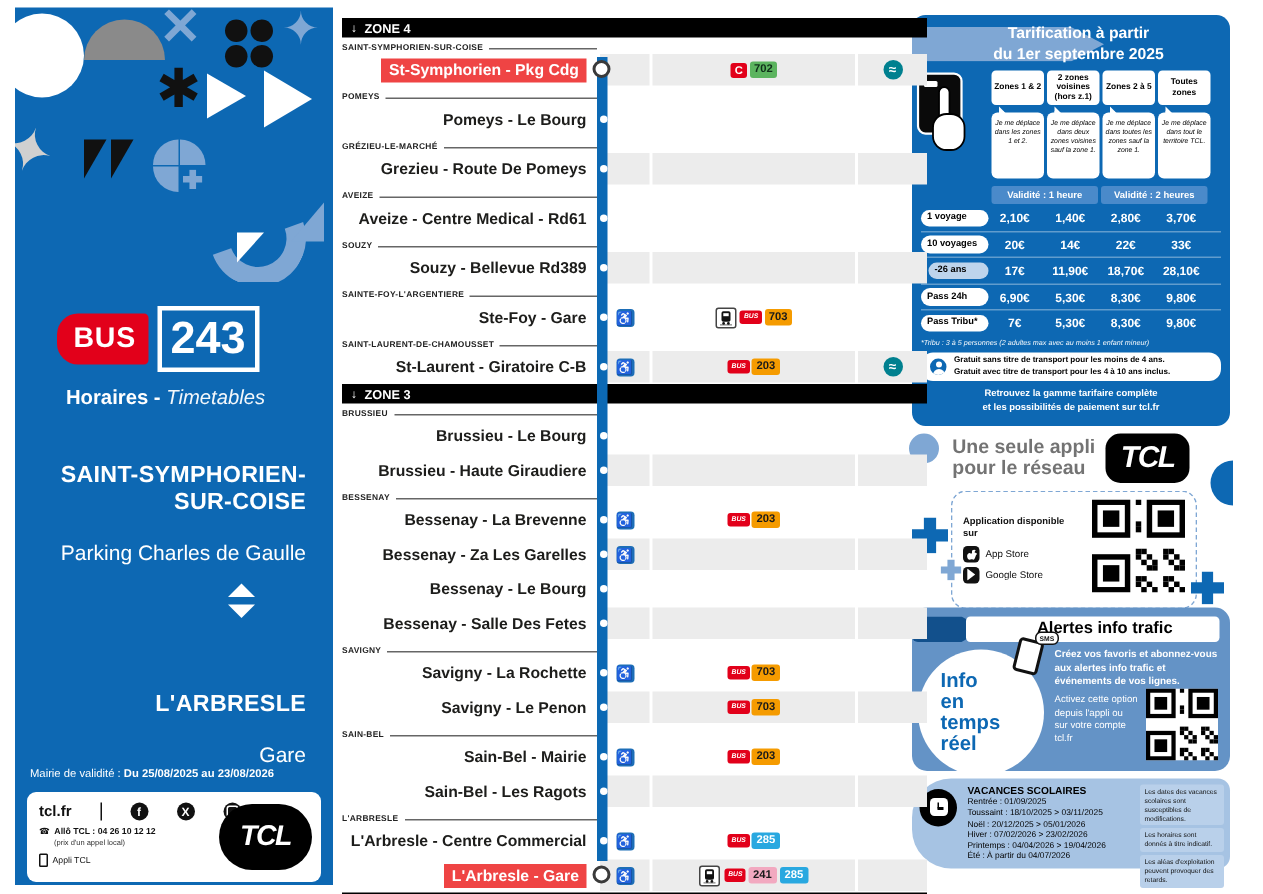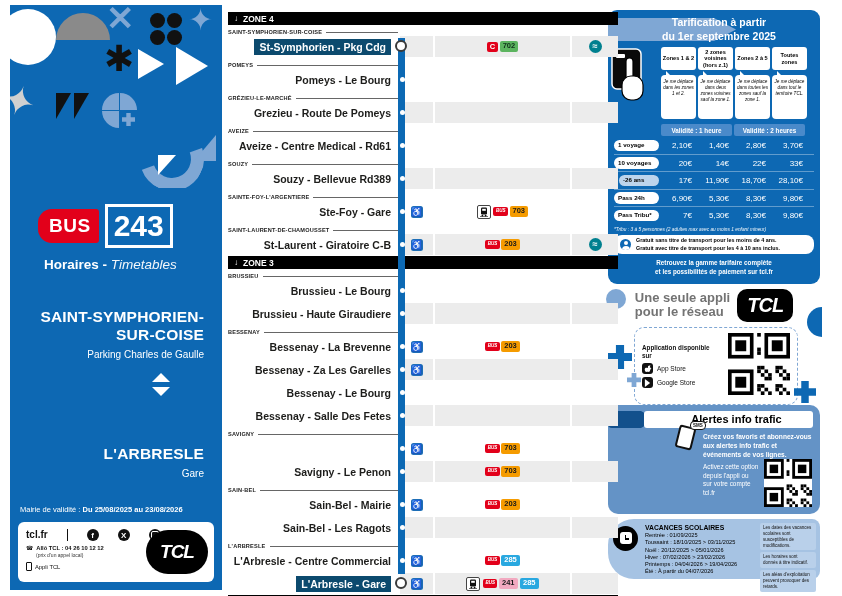--- a/index.html
+++ b/index.html
@@ -36,29 +36,29 @@
   .logo-row{display:flex;align-items:center;margin:16px 0 0 28px}
   .bus-chip{background:#e2001a;color:#fff;font-weight:900;font-size:19px;
     padding:6px 8px 6px 11px;border-radius:14px 3px 3px 14px;letter-spacing:.5px}
   .num-chip{border:3px solid #fff;color:#fff;font-weight:900;font-size:30px;
     padding:0 6px;margin-left:6px;line-height:1.25}
   .horaires{margin:9px 0 0 34px;color:#fff;font-size:13.5px}
   .horaires .h1{font-weight:900}
   .horaires .h2{font-style:italic;font-weight:400;opacity:.95}
   .route{margin-top:36px;padding:0 18px;text-align:right;color:#fff}
   .route .city{font-weight:900;font-size:15.5px;line-height:1.18;letter-spacing:.2px}
-  .route .stopn{font-size:10px;margin-top:5px}
+  .route .stopn{font-size:14px;margin-top:16px}
   .updown{display:flex;flex-direction:column;align-items:flex-end;gap:5px;margin:13px 52px 13px 0}
   .tri-up{width:0;height:0;border-left:9px solid transparent;border-right:9px solid transparent;border-bottom:9px solid #fff}
   .tri-down{width:0;height:0;border-left:9px solid transparent;border-right:9px solid transparent;border-top:9px solid #fff}
   .validity{margin:auto 0 5px 10px;color:#fff;font-size:7.5px}
   .validity b{font-weight:900}
   .contact{flex:none;background:#fff;border-radius:6px;margin:3px 8px 8px;height:60px;
     position:relative;padding:7px 8px;box-sizing:border-box}
-  .c-row1{display:flex;gap:19px}
+  .c-row1{display:flex;align-items:center;gap:19px}
   .site{font-weight:900;font-size:10px;color:#111}
   .vline{width:1px;height:12px;background:#111}
   .soc{width:12px;height:12px;border-radius:50%;background:#111;color:#fff;font-size:8px;
     font-weight:900;display:flex;align-items:center;justify-content:center}
   .soc.ig i{display:block;width:6px;height:6px;border:1px solid #fff;border-radius:2px}
   .c-line{font-size:5.8px;color:#111;margin-top:4px;display:flex;align-items:center;gap:3px}
   .c-note{font-size:5px;color:#333;margin:1px 0 0 10px}
   .app-ic{width:4px;height:7px;border:1px solid #111;border-radius:1px}
   .tcl-blob{position:absolute;right:6px;top:8px;width:62px;height:44px;background:#000;
     border-radius:24px;color:#fff;display:flex;align-items:center;justify-content:center;
@@ -70,21 +70,21 @@
   .zone-bar{flex:none;height:13px;background:#000;color:#fff;display:flex;align-items:center;
     gap:5px;padding-left:6px;font-weight:900;font-size:8.5px;z-index:1}
   .zone-arrow{font-size:8px;font-weight:900}
   .stop-row{flex:none;display:flex;flex-direction:column}
   .commune{height:8px;display:flex;align-items:flex-end;gap:4px;width:170px;padding-top:2px}
   .commune-text{font-size:5.6px;font-weight:700;color:#222;letter-spacing:.2px;white-space:nowrap}
   .commune-rule{flex:1;height:1px;background:#666;margin-bottom:2px}
   .row-main{height:23px;position:relative;display:flex;align-items:stretch}
   .stop-name-wrap{width:163px;display:flex;align-items:center;justify-content:flex-end;padding-right:5px;z-index:2}
   .stop-name-text{font-size:10.5px;font-weight:700;color:#1d1d1b;white-space:nowrap}
-  .stop-name-text.hl{background:#0c4a6e;color:#fff;padding:2px 5px}
+  .stop-name-text.hl{background:#ef4444;color:#fff;padding:2px 5px}
   .dot{position:absolute;left:171.5px;top:50%;width:5px;height:5px;margin-top:-2.5px;
     background:#fff;border-radius:50%;z-index:3}
   .ring{position:absolute;left:166.5px;top:50%;width:8px;height:8px;margin-top:-6.5px;
     background:#fff;border:2.5px solid #3a3a3a;border-radius:50%;z-index:3}
   .cells{position:absolute;left:172px;right:0;top:1px;bottom:1px;display:flex;gap:2px;z-index:1}
   .cell{background:transparent}
   .shaded .cell{background:#ececec}
   .c1{width:33px;display:flex;align-items:center;justify-content:center}
   .c2{flex:1;display:flex;align-items:center;justify-content:center;gap:2.5px}
   .c3{width:46px;display:flex;align-items:center;justify-content:center}
@@ -128,21 +128,21 @@
   .t-valid{display:grid;grid-template-columns:71px 71px;gap:2px;margin:5px 0 0 47px}
   .t-valid div{background:#4a8aca;border-radius:2px;color:#fff;font-weight:900;font-size:6.3px;
     text-align:center;padding:2.5px 0}
   .t-rows{margin-top:1px}
   .t-row{display:grid;grid-template-columns:45px repeat(4,35px);gap:2px;align-items:center;
     padding:2.5px 0;border-top:1px solid rgba(255,255,255,.35)}
   .t-row:first-child{border-top:none}
   .t-label{background:#fff;color:#000;font-weight:900;font-size:6.2px;border-radius:7px;
     padding:2.5px 4px;line-height:1.05}
   .t-row.sub .t-label{background:#bdd4ec;margin-left:5px;font-weight:700}
-  .t-price{font-weight:400;font-size:8px;text-align:right;padding-right:4px}
+  .t-price{font-weight:700;font-size:8px;text-align:center;padding-right:4px}
   .t-foot{font-size:4.8px;font-style:italic;margin:3px 0 3px;opacity:.95}
   .t-free{background:#fff;border-radius:8px;color:#000;display:flex;align-items:center;
     gap:5px;padding:2.5px 6px}
   .t-free-icon{width:11px;height:11px;border-radius:50%;background:#0d68b3;flex:none;position:relative;overflow:hidden}
   .t-free-icon:before{content:"";position:absolute;left:3.5px;top:2px;width:4px;height:4px;border-radius:50%;background:#fff}
   .t-free-icon:after{content:"";position:absolute;left:1.5px;top:7px;width:8px;height:5px;border-radius:4px 4px 0 0;background:#fff}
   .t-free-text div{font-weight:900;font-size:5.4px;line-height:1.35}
   .t-more{font-weight:900;font-size:6.3px;text-align:center;margin-top:5px;line-height:1.4}
   
   .app{position:relative;height:114px;margin-top:3px}
@@ -524,20 +524,23 @@
           <div class="cell c3"></div>
         </div>
       </div>
     </div>
     <div class="stop-row">
       <div class="commune">
         <span class="commune-text">SAVIGNY</span>
         <span class="commune-rule"></span>
       </div>
       <div class="row-main">
+        <div class="stop-name-wrap">
+          <span class="stop-name-text">Savigny - La Rochette</span>
+        </div>
         <span class="dot"></span>
         <div class="cells">
           <div class="cell c1">
             <span class="wc">♿</span>
           </div>
           <div class="cell c2">
             <span class="badge-group">
               <span class="prefix pBUS">BUS</span>
               <span class="bnum bg-orange">703</span>
             </span>
@@ -824,20 +827,26 @@
     </div>
     <div class="app-tag">Le réseau TCL à portée de main !</div>
   </div>
 
   <div class="alerts">
     <div class="al-arrow"></div>
     <div class="al-head-bar"></div>
     <div class="al-title">Alertes info trafic</div>
     <div class="sms-ic"></div>
     <div class="sms-bub">SMS</div>
+    <div class="info-circle">
+        <div class="info-line">Info</div>
+        <div class="info-line">en</div>
+        <div class="info-line">temps</div>
+        <div class="info-line">réel</div>
+      </div>
     <div class="al-body">Créez vos favoris et abonnez-vous aux alertes info trafic et événements de vos lignes.</div>
     <div class="al-cta">Activez cette option depuis l'appli ou sur votre compte tcl.fr</div>
     <span class="al-qr"><svg width="48" height="48">
           <rect width="48" height="48" fill="#fff"></rect>
           <rect x="22.58823529411765" y="0" width="2.823529411764706" height="2.823529411764706" fill="#000"></rect>
           <rect x="22.58823529411765" y="11.294117647058824" width="2.823529411764706" height="2.823529411764706" fill="#000"></rect>
           <rect x="22.58823529411765" y="14.11764705882353" width="2.823529411764706" height="2.823529411764706" fill="#000"></rect>
           <rect x="22.58823529411765" y="25.411764705882355" width="2.823529411764706" height="2.823529411764706" fill="#000"></rect>
           <rect x="22.58823529411765" y="28.23529411764706" width="2.823529411764706" height="2.823529411764706" fill="#000"></rect>
           <rect x="22.58823529411765" y="39.529411764705884" width="2.823529411764706" height="2.823529411764706" fill="#000"></rect>

